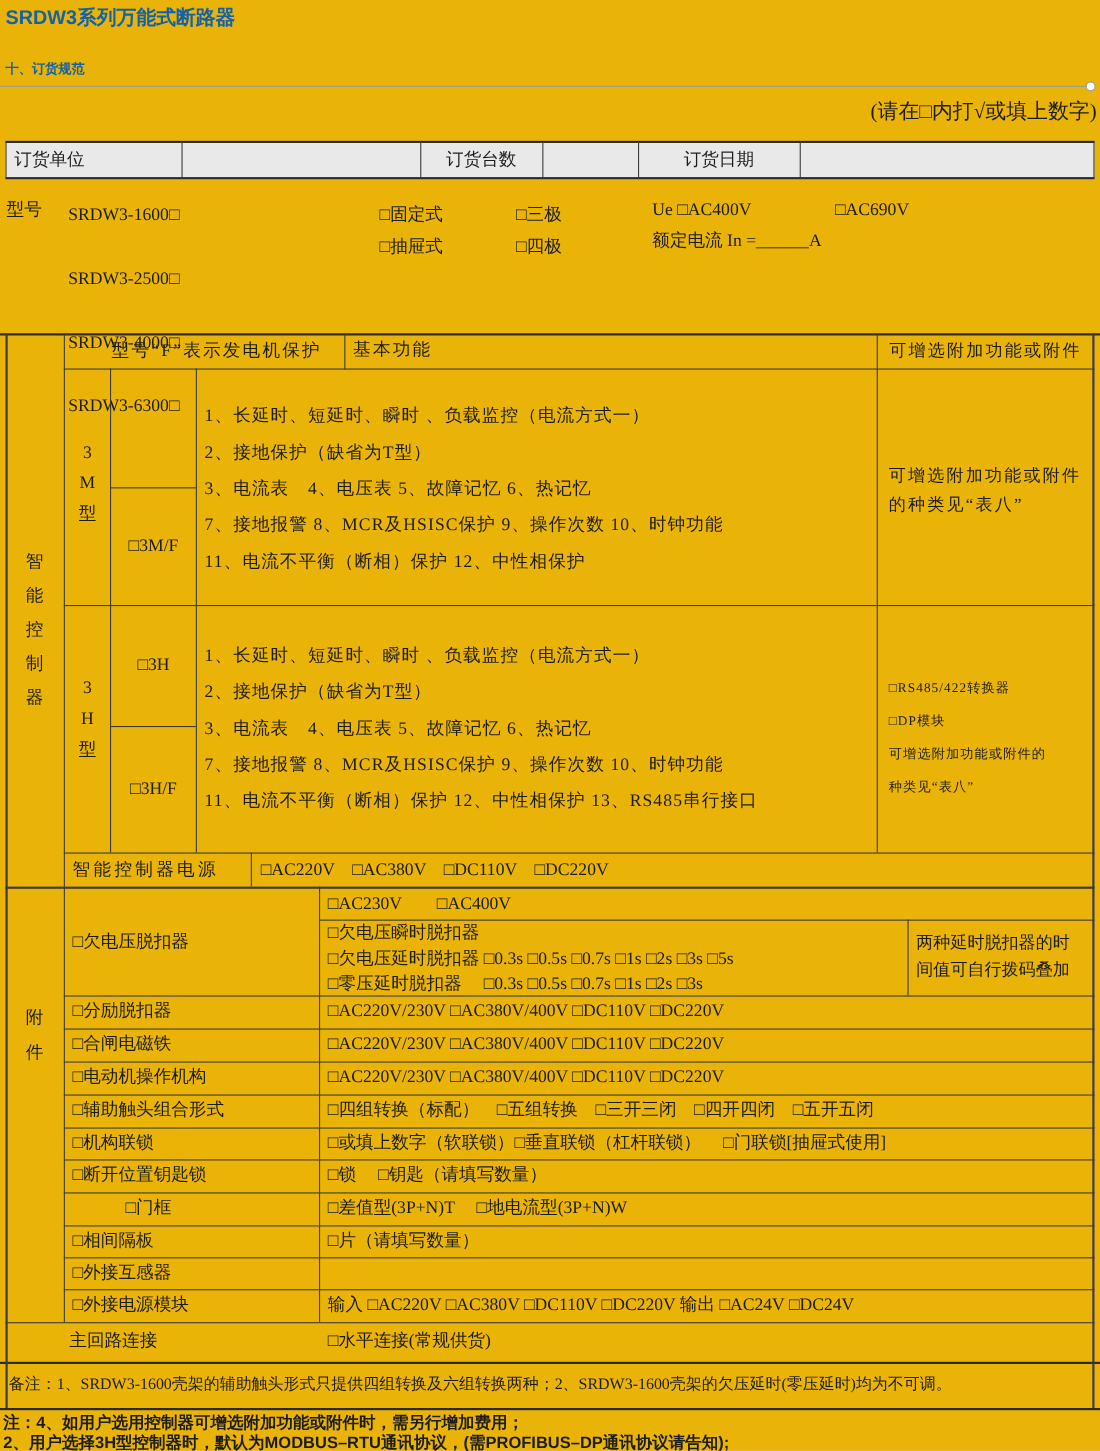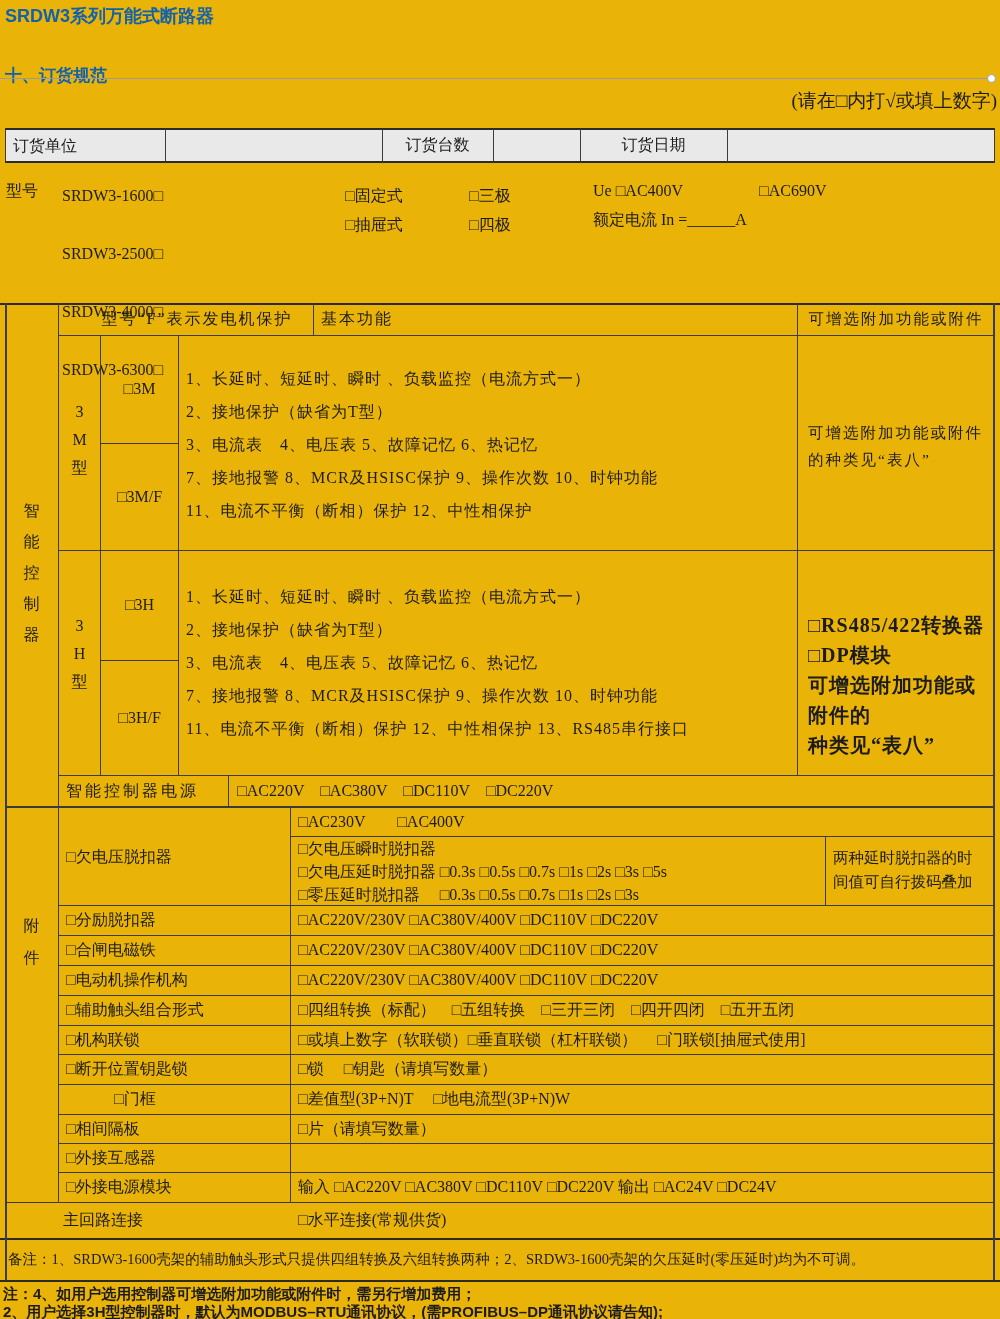--- a/index.html
+++ b/index.html
@@ -17,21 +17,21 @@
   .ls3{letter-spacing:3px;}
   .blue{color:#1261ab;}
   .ring{position:absolute;width:7px;height:7px;border:1px solid #9c9c9c;border-radius:50%;background:#fff;}
 </style>
 </head>
 <body>
 
 <div id="doc">
 
   <div class="abs sans blue" style="left:5px;top:4px;font-size:18px;font-weight:bold;">SRDW3系列万能式断路器</div>
-  <div class="abs sans blue" style="left:5px;top:64px;font-size:17px;font-weight:bold;">十、订货规范</div>
+  <div class="abs sans blue" style="left:5px;top:54px;font-size:12px;font-weight:bold;">十、订货规范</div>
   <div class="ln" style="left:0;top:78px;width:988px;height:1px;background:#9c9c9c;"></div>
   <div class="ring" style="left:987px;top:74px;"></div>
   <div class="abs" style="left:560px;top:88px;width:437px;font-size:19px;text-align:right;">(请在□内打√或填上数字)</div>
 
   <div class="abs" style="left:5px;top:128px;width:990px;height:35px;background:#e9e9e9;border-top:2px solid #2b2b2b;border-bottom:2px solid #2b2b2b;border-left:1px solid #3c3c3c;border-right:1px solid #3c3c3c;box-sizing:border-box;"></div>
   <div class="ln" style="left:165px;top:129px;width:1px;height:33px;"></div>
   <div class="ln" style="left:382px;top:129px;width:1px;height:33px;"></div>
   <div class="ln" style="left:493px;top:129px;width:1px;height:33px;"></div>
   <div class="ln" style="left:580px;top:129px;width:1px;height:33px;"></div>
   <div class="ln" style="left:727px;top:129px;width:1px;height:33px;"></div>
@@ -99,41 +99,40 @@
 能
 控
 制
 器</div>
   <div class="abs pre" style="left:5px;top:910px;width:53px;text-align:center;line-height:32px;">附
 件</div>
 
   <div class="abs pre" style="left:58px;top:398px;width:43px;text-align:center;line-height:28px;">3
 M
 型</div>
-  <div class="abs ctr" style="left:101px;top:335px;width:77px;height:108px;">□3M</div>
   <div class="abs ctr" style="left:101px;top:443px;width:77px;height:107px;">□3M/F</div>
   <div class="abs pre ls1" style="left:186px;top:362px;width:605px;line-height:33px;">1、长延时、短延时、瞬时 、负载监控（电流方式一）
 2、接地保护（缺省为T型）
 3、电流表　4、电压表 5、故障记忆 6、热记忆
 7、接地报警 8、MCR及HSISC保护 9、操作次数 10、时钟功能
 11、电流不平衡（断相）保护 12、中性相保护</div>
   <div class="abs pre ls2" style="left:808px;top:419px;width:185px;line-height:27px;font-size:15.5px;">可增选附加功能或附件
 的种类见“表八”</div>
 
   <div class="abs pre" style="left:58px;top:612px;width:43px;text-align:center;line-height:28px;">3
 H
 型</div>
   <div class="abs ctr" style="left:101px;top:550px;width:77px;height:110px;">□3H</div>
   <div class="abs ctr" style="left:101px;top:660px;width:77px;height:115px;">□3H/F</div>
   <div class="abs pre ls1" style="left:186px;top:580px;width:605px;line-height:33px;">1、长延时、短延时、瞬时 、负载监控（电流方式一）
 2、接地保护（缺省为T型）
 3、电流表　4、电压表 5、故障记忆 6、热记忆
 7、接地报警 8、MCR及HSISC保护 9、操作次数 10、时钟功能
 11、电流不平衡（断相）保护 12、中性相保护 13、RS485串行接口</div>
-  <div class="abs pre ls1" style="left:808px;top:610px;width:185px;line-height:30px;font-size:20px;font-weight:bold;">□RS485/422转换器
+  <div class="abs pre ls1" style="left:808px;top:610px;width:185px;line-height:30px;font-size:12px;">□RS485/422转换器
 □DP模块
 可增选附加功能或附件的
 种类见“表八”</div>
 
   <div class="abs ls3" style="left:66px;top:775px;height:31px;line-height:31px;">智能控制器电源</div>
   <div class="abs" style="left:237px;top:775px;height:31px;line-height:31px;">□AC220V　□AC380V　□DC110V　□DC220V</div>
 
   <div class="abs" style="left:66px;top:808px;height:97px;line-height:97px;">□欠电压脱扣器</div>
   <div class="abs" style="left:298px;top:808px;height:28px;line-height:28px;">□AC230V　　□AC400V</div>
   <div class="abs pre" style="left:298px;top:837px;width:525px;line-height:23px;">□欠电压瞬时脱扣器

